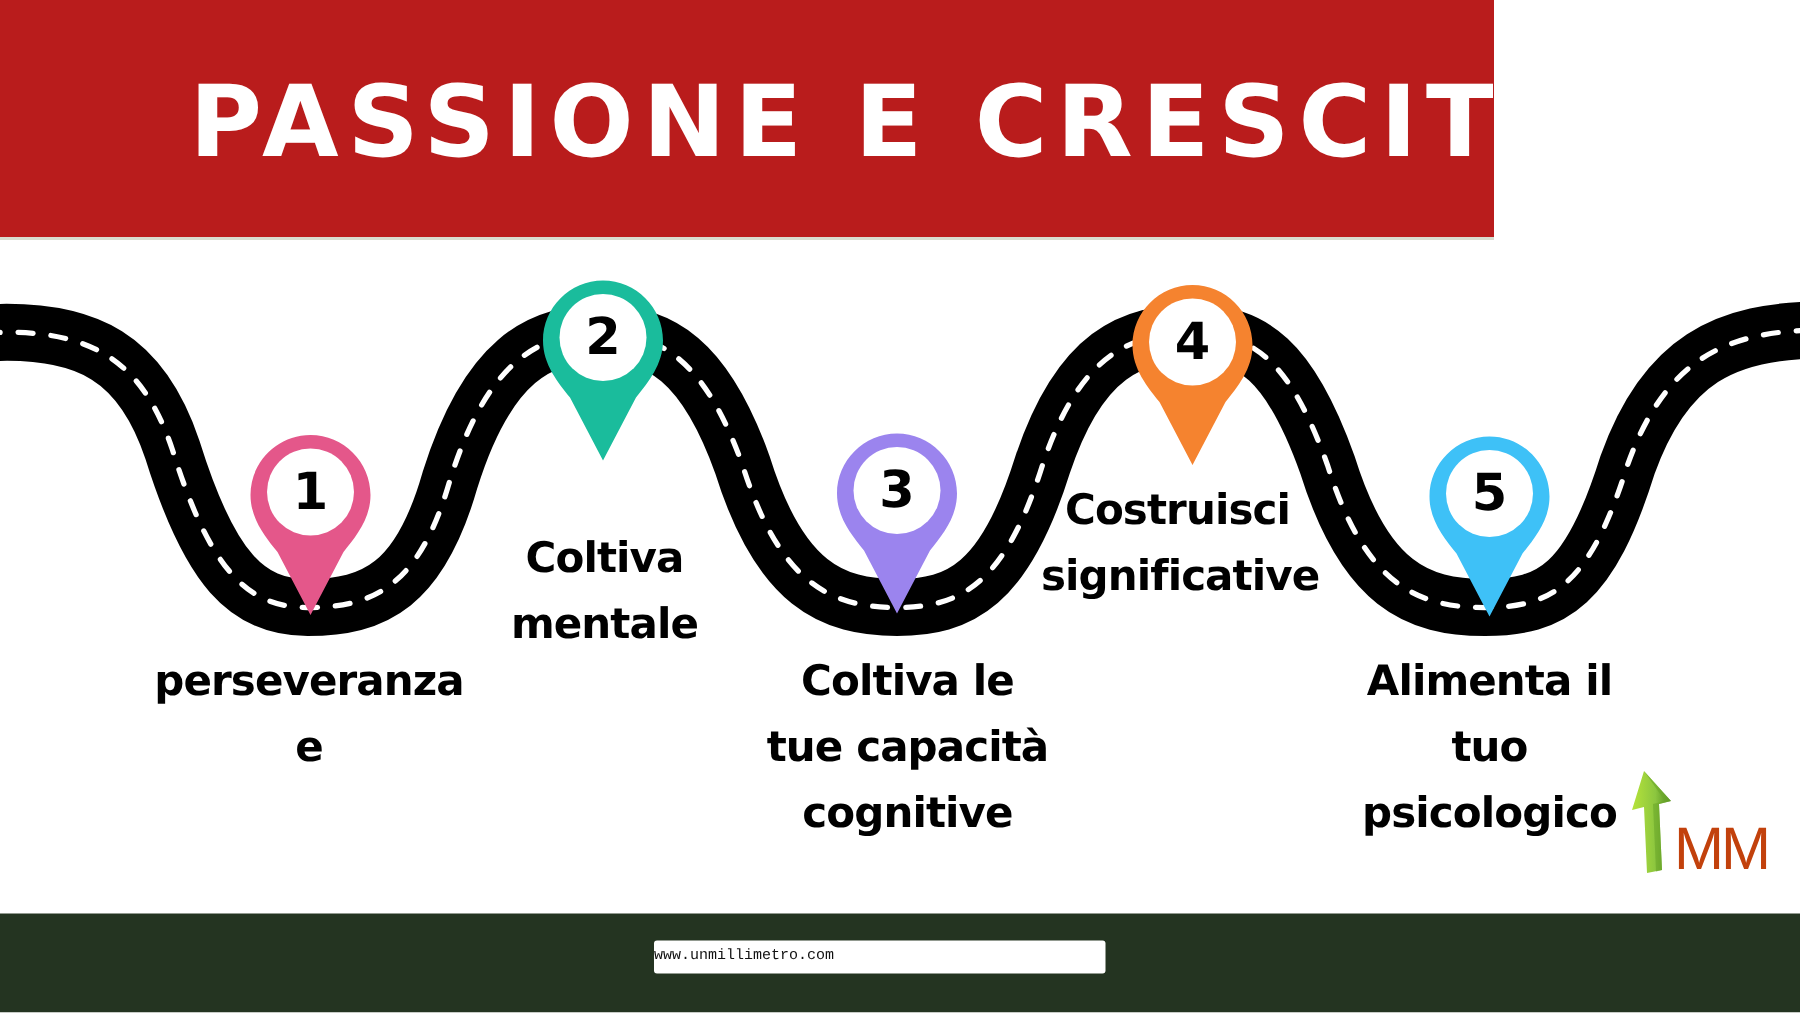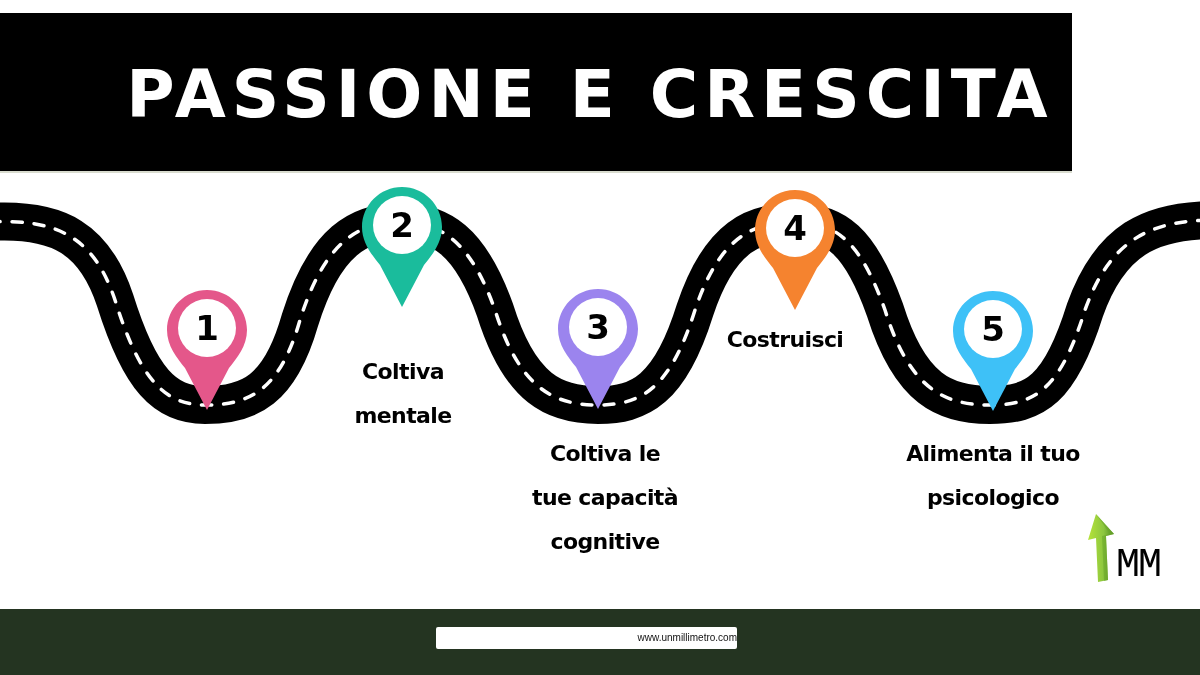--- a/index.html
+++ b/index.html
@@ -2,58 +2,58 @@
 <html><head>
   <meta charset="utf-8">
   <style>
     html, body { margin: 0; padding: 0; }
     body {
       width: 1200px; height: 675px; overflow: hidden; position: relative;
       background: #ffffff;
       font-family: "DejaVu Sans", sans-serif;
     }
     .header {
-      position: absolute; left: 0; top: 13px; width: 1072px; height: 160px;
-      background: #000000;
+      position: absolute; left: 0; top: 0; width: 996px; height: 160px;
+      background: #b91c1c;
       border-bottom: 2px solid #d9dccf;
       box-sizing: border-box;
     }
     .title {
       position: absolute; left: 0; top: 42px; width: 1180px; text-align: center;
       color: #ffffff; font-family: "DejaVu Sans", sans-serif; font-weight: bold;
       font-size: 66px; letter-spacing: 6px; line-height: 80px;
     }
     .road-svg { position: absolute; left: 0; top: 160px; }
     .pin { position: absolute; width: 84px; height: 124px; }
     .pin svg { position: absolute; left: 0; top: 0; }
     .pin .num {
       position: absolute; left: 0; top: 20px; width: 84px; text-align: center;
       font-family: "DejaVu Sans", sans-serif; font-weight: bold; font-size: 34px;
       line-height: 40px; color: #000;
     }
     .step-text {
       position: absolute; text-align: center;
       font-family: "DejaVu Sans", sans-serif; font-weight: bold;
-      font-size: 22px; line-height: 44px; color: #000; letter-spacing: -0.6px;
+      font-size: 28px; line-height: 44px; color: #000; letter-spacing: -0.6px;
     }
     .footer {
       position: absolute; left: 0; top: 609px; width: 1200px; height: 66px;
       background: #243421;
     }
     .url-box {
       position: absolute; left: 436px; top: 627px; width: 301px; height: 22px;
       background: #fff; border-radius: 2px;
-      text-align: right; font-size: 10px; line-height: 22px; color: #111;
-      font-family: Liberation Sans, sans-serif;
+      text-align: left; font-size: 10px; line-height: 22px; color: #111;
+      font-family: Liberation Mono, monospace;
     }
     .logo { position: absolute; left: 1086px; top: 510px; width: 110px; height: 80px; }
     .logo .mm {
       position: absolute; left: 30px; top: 34px;
-      font-family: Liberation Mono, monospace; font-size: 40px; line-height: 44px;
-      color: #000000; letter-spacing: -2px;
+      font-family: Liberation Sans, sans-serif; font-size: 40px; line-height: 44px;
+      color: #c2410c; letter-spacing: -2px;
     }
   </style>
 </head>
 <body>
 
 <div class="header">
   <div class="title">PASSIONE E CRESCITA</div>
 </div>
 
 <svg class="road-svg" width="1200" height="280" viewBox="0 160 1200 280">
@@ -95,35 +95,37 @@
 
 <div class="pin" style="left:951px; top:289px;">
   <svg width="84" height="124" viewBox="0 0 84 124">
     <path d="M42 2 C64 2 82 20 82 42 C82 58 72 70 64 80 L42 122 L20 80 C12 70 2 58 2 42 C2 20 20 2 42 2 Z" fill="#3ec1f7"></path>
     <circle cx="42" cy="40" r="29" fill="#fff"></circle>
   </svg>
   <div class="num">5</div>
 </div>
 
 <div class="step-text" style="left:100px; top:432px; width:212px;">
+  <div>perseveranza e</div>
 </div>
 
 <div class="step-text" style="left:310px; top:350px; width:186px;">
   <div>Coltiva</div>
   <div>mentale</div>
 </div>
 
 <div class="step-text" style="left:510px; top:432px; width:190px;">
   <div>Coltiva le</div>
   <div>tue capacità</div>
   <div>cognitive</div>
 </div>
 
 <div class="step-text" style="left:694px; top:318px; width:182px;">
   <div>Costruisci</div>
+  <div>significative</div>
 </div>
 
 <div class="step-text" style="left:886px; top:432px; width:214px;">
   <div>Alimenta il tuo</div>
   <div>psicologico</div>
 </div>
 
 <div class="logo">
   <svg width="40" height="80" viewBox="0 0 40 80" style="position:absolute; left:0; top:0;">
     <defs>

